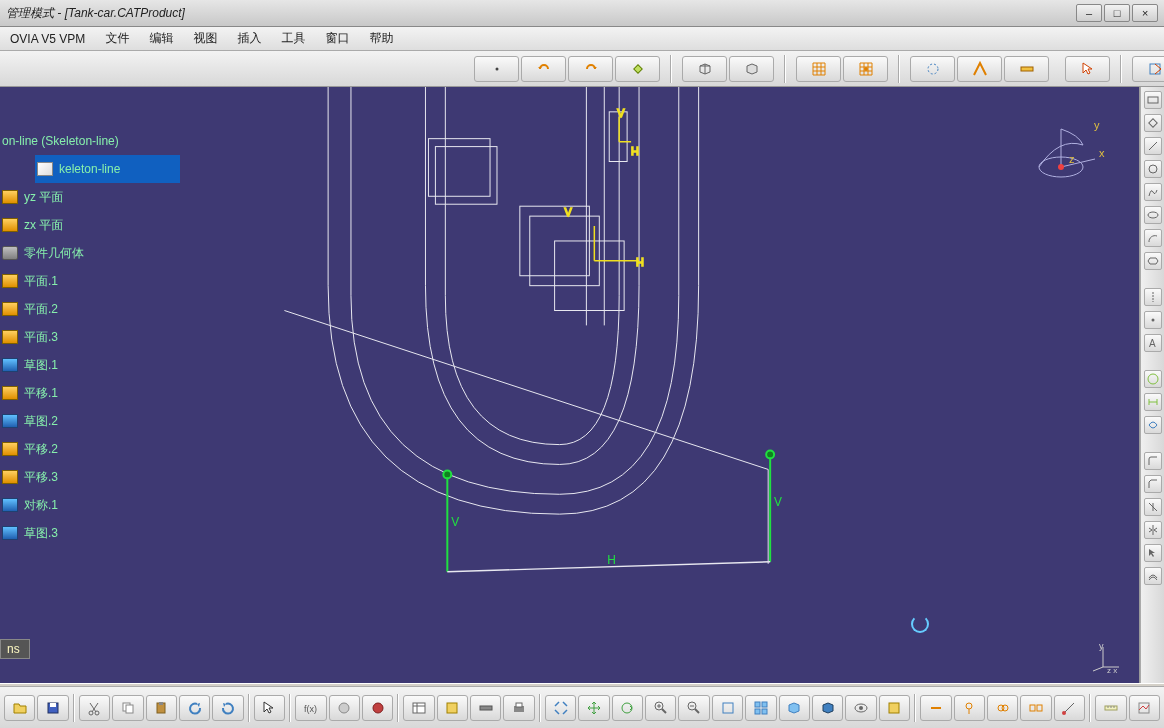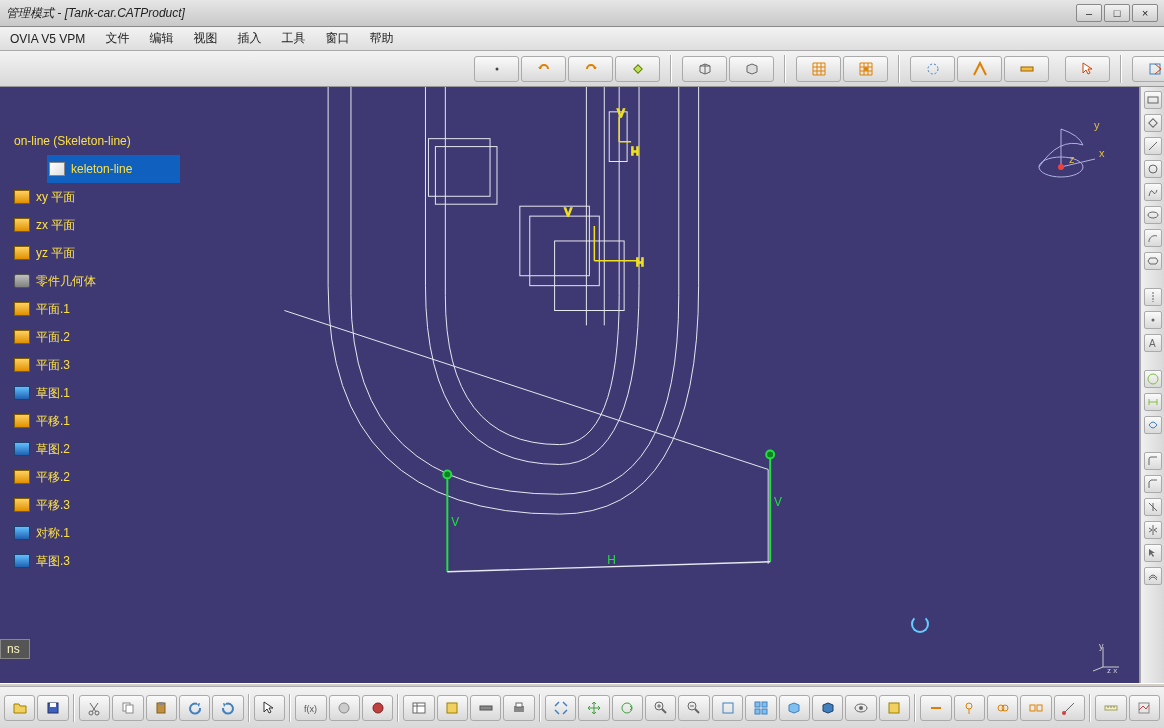--- a/index.html
+++ b/index.html
@@ -14,21 +14,21 @@
 .menubar span { padding: 2px 6px; cursor: default; }
 
 .toolbar-top { height: 36px; background: linear-gradient(to bottom,#f3f3f3,#d8d8d8); border-bottom:1px solid #999; display:flex; align-items:center; padding: 0 6px; gap: 4px; }
 .tb-group { display:flex; align-items:center; gap:2px; padding: 0 4px; }
 .tb-sep { width:2px; height:28px; border-left:1px solid #aaa; border-right:1px solid #fff; margin: 0 2px; }
 .tbtn { width:45px; height:26px; background: linear-gradient(to bottom,#fafafa,#d9d9d9); border:1px solid #aaa; border-radius:3px; display:flex; align-items:center; justify-content:center; font-size:13px; color:#555; }
 .tbtn svg { width:16px; height:16px; }
 
 .main { position: relative; height: calc(728px - 27px - 24px - 36px - 42px - 3px); display:flex; }
 .viewport { flex:1; background:#3e3973; position:relative; overflow:hidden; border-right:1px solid #999; }
-.tree { position:absolute; left:0; top:40px; width:180px; color:#fde047; font-size:12px; z-index:5;padding-left:12px; }
+.tree { position:absolute; left:0; top:40px; width:180px; color:#86efac; font-size:12px; z-index:5; }
 .tree .line { height:28px; display:flex; align-items:center; padding-left:2px; gap:6px; white-space:nowrap; }
 .tree .sel { background:#1060c0;margin-left:35px; }
 .tree .ico { width:16px; height:14px; display:inline-block; }
 .ico-paper { background: linear-gradient(135deg,#fff,#ddd); border:1px solid #888; }
 .ico-plane { background: linear-gradient(to bottom,#ffd060,#e09000); border:1px solid #806000; }
 .ico-sketch { background: linear-gradient(to bottom,#60c0ff,#2060b0); border:1px solid #204070; }
 .ico-part { background: linear-gradient(to bottom,#c0c0c0,#808080); border:1px solid #555; border-radius:2px; }
 .tree-bottom { position:absolute; left:0; bottom:24px; }
 .tree-bottom .line { background:#555; border:1px solid #888; padding:2px 6px; font-size:12px; color:#fef9c3; width:30px; }
 
@@ -175,29 +175,25 @@
       <div class="line">
         <span>on-line (Skeleton-line)</span>
       </div>
       <div class="line sel">
         <span class="ico ico-paper"></span>
         <span>keleton-line</span>
       </div>
       <div id="tree-items">
           <div class="line">
             <span class="ico ico-plane"></span>
-            <span>xy 平面</span>
+            <span>yz 平面</span>
           </div>
           <div class="line">
             <span class="ico ico-plane"></span>
             <span>zx 平面</span>
-          </div>
-          <div class="line">
-            <span class="ico ico-plane"></span>
-            <span>yz 平面</span>
           </div>
           <div class="line">
             <span class="ico ico-part"></span>
             <span>零件几何体</span>
           </div>
           <div class="line">
             <span class="ico ico-plane"></span>
             <span>平面.1</span>
           </div>
           <div class="line">

